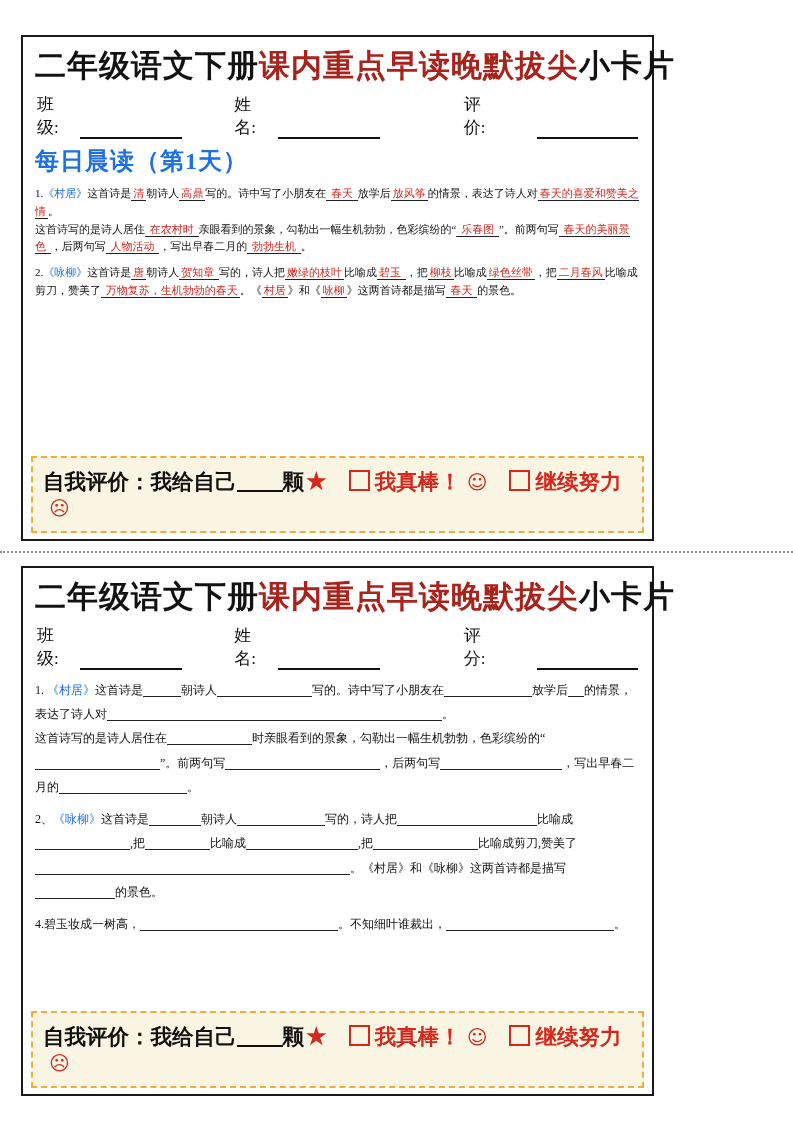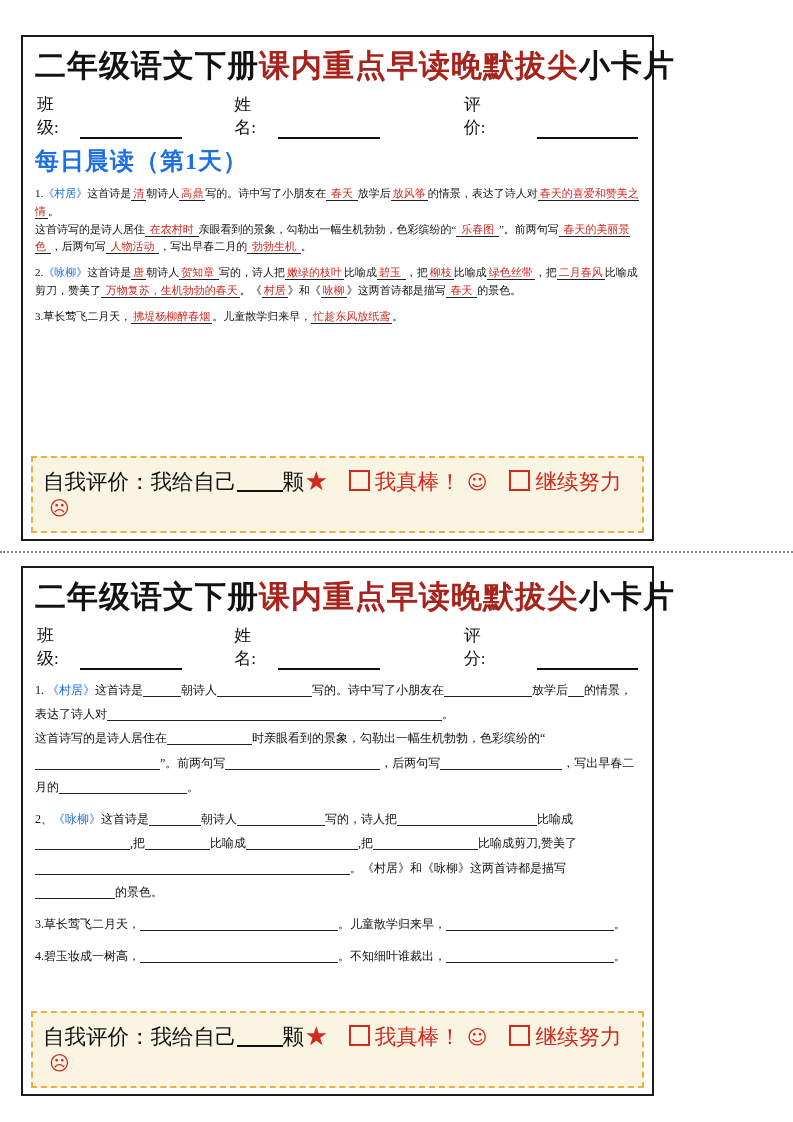--- a/index.html
+++ b/index.html
@@ -31,21 +31,21 @@
     margin:6px 0 4px;text-align:left;font-size:24px;font-weight:bold;
     color:#1C6FE4;letter-spacing:1px;
   }
   .body-text{font-size:11px;line-height:1.62;}
   #card-evening .body-text{font-size:12px;line-height:2.02;}
   .para{margin:0;}
   .para.num{margin-top:8px;}
   .run{white-space:pre-wrap;}
   .t-red{color:#D2281E;}
   .t-blue{color:#1C6FE4;}
-  .t-bold{font-weight:normal;margin-top:12px;}
+  .t-bold{font-weight:bold;margin-top:12px;}
   .t-u{border-bottom:1.5px solid #222;padding:0 2px 1px;}
   .blank{
     display:inline-block;border-bottom:1.5px solid #222;
     height:1em;vertical-align:-3px;
   }
   .eval-box{
     position:absolute;left:8px;right:8px;bottom:6px;
     border:2px dashed #EDAE3E;background:#FAF5E3;
     padding:9px 10px 10px;font-size:21.5px;font-weight:bold;white-space:nowrap;
   }
@@ -74,21 +74,20 @@
     <span class="field field-3">
         <span>评价:</span>
         <span class="f-line"></span>
       </span>
   </div>
   <h2 class="section-title">每日晨读（第1天）</h2>
   <div class="body-text">
     <p class="para num"><span class="run">1.</span><span class="run t-blue">《村居》</span><span class="run">这首诗是</span><span class="run t-red t-u">清</span><span class="run">朝诗人</span><span class="run t-red t-u">高鼎</span><span class="run">写的。诗中写了小朋友在</span><span class="run t-red t-u"> 春天 </span><span class="run">放学后</span><span class="run t-red t-u">放风筝</span><span class="run">的情景，表达了诗人对</span><span class="run t-red t-u">春天的喜爱和赞美之情</span><span class="run">。</span></p>
     <p class="para"><span class="run">这首诗写的是诗人居住</span><span class="run t-red t-u"> 在农村时 </span><span class="run">亲眼看到的景象，勾勒出一幅生机勃勃，色彩缤纷的“</span><span class="run t-red t-u"> 乐春图 </span><span class="run">”。前两句写</span><span class="run t-red t-u"> 春天的美丽景色 </span><span class="run">，后两句写</span><span class="run t-red t-u"> 人物活动 </span><span class="run">，写出早春二月的</span><span class="run t-red t-u"> 勃勃生机 </span><span class="run">。</span></p>
     <p class="para num"><span class="run">2.</span><span class="run t-blue">《咏柳》</span><span class="run">这首诗是</span><span class="run t-red t-u">唐</span><span class="run">朝诗人</span><span class="run t-red t-u">贺知章 </span><span class="run">写的，诗人把</span><span class="run t-red t-u">嫩绿的枝叶</span><span class="run">比喻成</span><span class="run t-red t-u">碧玉 </span><span class="run">，把</span><span class="run t-red t-u">柳枝</span><span class="run">比喻成</span><span class="run t-red t-u">绿色丝带</span><span class="run">，把</span><span class="run t-red t-u">二月春风</span><span class="run">比喻成剪刀，赞美了</span><span class="run t-red t-u"> 万物复苏，生机勃勃的春天</span><span class="run">。《</span><span class="run t-red t-u">村居</span><span class="run">》和《</span><span class="run t-red t-u">咏柳</span><span class="run">》这两首诗都是描写</span><span class="run t-red t-u"> 春天 </span><span class="run">的景色。</span></p>
-    <p class="para num"><span class="run">3.草长莺飞二月天，</span><span class="run t-red t-u">拂堤杨柳醉春烟</span><span class="run">。儿童散学归来早，</span><span class="run t-red t-u">忙趁东风放纸鸢</span><span class="run">。</span></p>
   </div>
   <div class="eval-box"><span class="run t-bold">自我评价：我给自己</span><span class="blank" style="width: 46px;"></span><span class="run t-bold">颗</span><span class="run t-red t-star">★</span><span class="chk"></span><span class="run t-red t-bold">我真棒！</span><span class="run t-red t-face">☺</span><span class="chk"></span><span class="run t-red t-bold">继续努力</span><span class="run t-red t-face">☹</span></div>
 </section>
 
 <div class="cut-line"></div>
 
 <section class="card" id="card-evening">
   <h1 class="card-title"><span>二年级语文下册</span><span class="t-title-red">课内重点早读晚默拔尖</span><span>小卡片</span></h1>
   <div class="fields-row">
     <span class="field">
@@ -101,17 +100,16 @@
       </span>
     <span class="field field-3">
         <span>评分:</span>
         <span class="f-line"></span>
       </span>
   </div>
   <div class="body-text">
     <p class="para num"><span class="run">1. </span><span class="run t-blue">《村居》</span><span class="run">这首诗是</span><span class="blank" style="width: 38px;"></span><span class="run">朝诗人</span><span class="blank" style="width: 95px;"></span><span class="run">写的。诗中写了小朋友在</span><span class="blank" style="width: 88px;"></span><span class="run">放学后</span><span class="blank" style="width: 16px;"></span><span class="run">的情景，表达了诗人对</span><span class="blank" style="width: 335px;"></span><span class="run">。</span></p>
     <p class="para"><span class="run">这首诗写的是诗人居住在</span><span class="blank" style="width: 85px;"></span><span class="run">时亲眼看到的景象，勾勒出一幅生机勃勃，色彩缤纷的“</span><span class="blank" style="width: 125px;"></span><span class="run">”。前两句写</span><span class="blank" style="width: 155px;"></span><span class="run">，后两句写</span><span class="blank" style="width: 122px;"></span><span class="run">，写出早春二月的</span><span class="blank" style="width: 128px;"></span><span class="run">。</span></p>
     <p class="para num"><span class="run">2、</span><span class="run t-blue">《咏柳》</span><span class="run">这首诗是</span><span class="blank" style="width: 52px;"></span><span class="run">朝诗人</span><span class="blank" style="width: 88px;"></span><span class="run">写的，诗人把</span><span class="blank" style="width: 140px;"></span><span class="run">比喻成</span><span class="blank" style="width: 95px;"></span><span class="run">,把</span><span class="blank" style="width: 65px;"></span><span class="run">比喻成</span><span class="blank" style="width: 112px;"></span><span class="run">,把</span><span class="blank" style="width: 105px;"></span><span class="run">比喻成剪刀,赞美了</span><span class="blank" style="width: 110px;"></span><span class="blank" style="width: 205px;"></span><span class="run">。《村居》和《咏柳》这两首诗都是描写</span><span class="blank" style="width: 80px;"></span><span class="run">的景色。</span></p>
-    <p class="para num"><span class="run">3.草长莺飞二月天，</span><span class="blank" style="width: 198px;"></span><span class="run">。儿童散学归来早，</span><span class="blank" style="width: 168px;"></span><span class="run">。</span></p>
     <p class="para num"><span class="run">4.碧玉妆成一树高，</span><span class="blank" style="width: 198px;"></span><span class="run">。不知细叶谁裁出，</span><span class="blank" style="width: 168px;"></span><span class="run">。</span></p>
   </div>
   <div class="eval-box"><span class="run t-bold">自我评价：我给自己</span><span class="blank" style="width: 46px;"></span><span class="run t-bold">颗</span><span class="run t-red t-star">★</span><span class="chk"></span><span class="run t-red t-bold">我真棒！</span><span class="run t-red t-face">☺</span><span class="chk"></span><span class="run t-red t-bold">继续努力</span><span class="run t-red t-face">☹</span></div>
 </section>
 
 </body></html>

